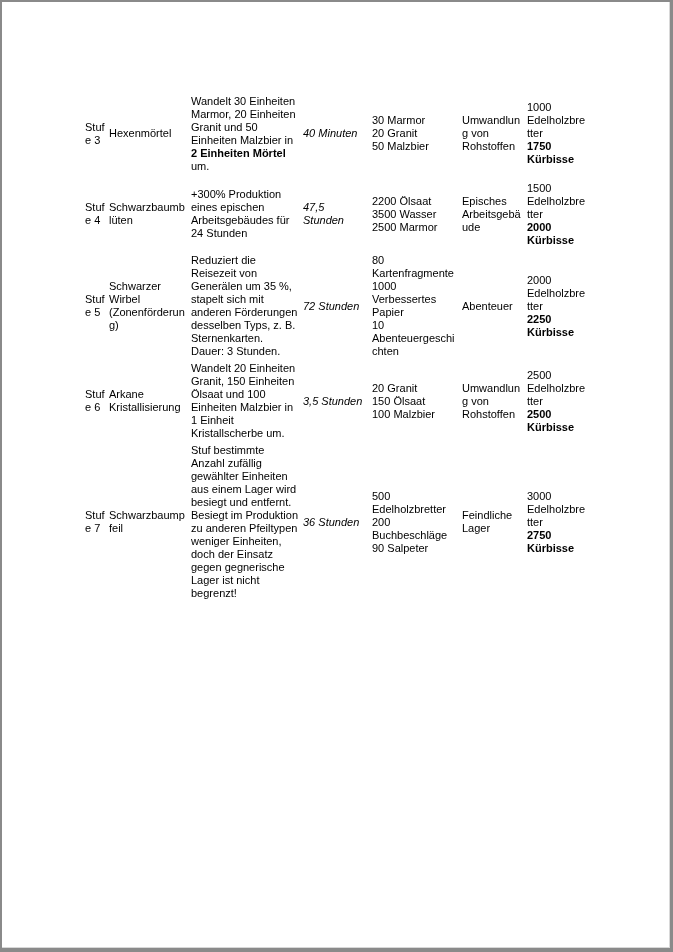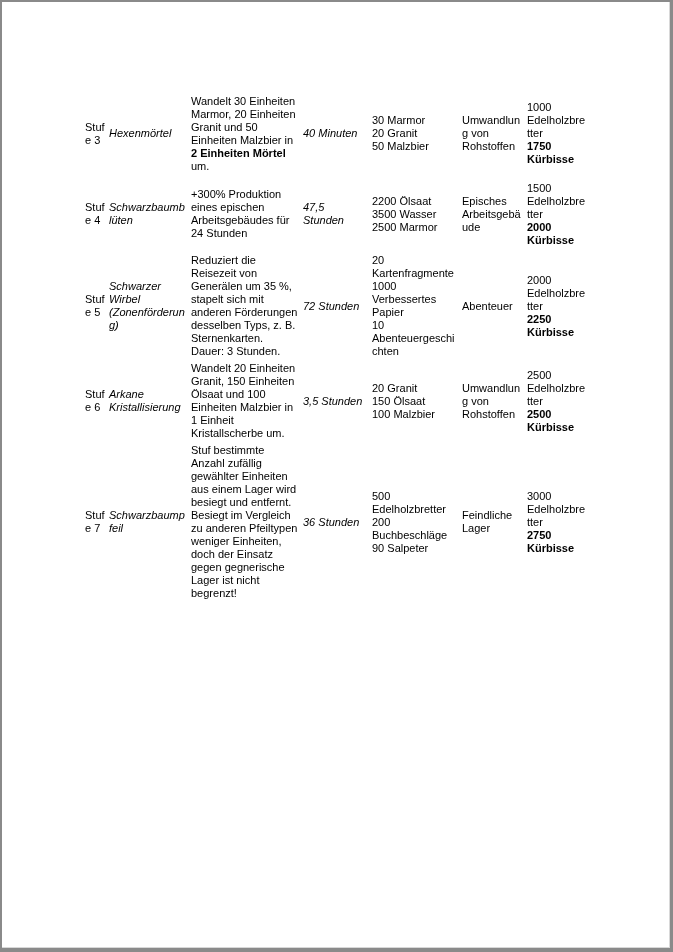--- a/index.html
+++ b/index.html
@@ -33,21 +33,21 @@
     font-size: 11px;
     line-height: 13px;
     color: #000;
   }
   table.levels td {
     vertical-align: middle;
     padding: 2px 2px 2px 2px;
     text-align: left;
   }
   td.c-stufe { width: 20px; }
-  td.c-name { width: 78px; font-style: italic; }
+  td.c-name { width: 78px; }
   td.c-desc { width: 108px; }
   td.c-time { width: 65px; font-style: italic; }
   td.c-cost { width: 86px; }
   td.c-cat { width: 61px; }
   td.c-unlock { width: 62px; }
   .line { display: block; white-space: nowrap; }
   .bold { font-weight: bold; }
   tr.r3 td { height: 81px; }
   tr.r4 td { height: 72px; }
   tr.r5 td { height: 100px; }
@@ -154,21 +154,21 @@
           <span class="line">stapelt sich mit</span>
           <span class="line">anderen Förderungen</span>
           <span class="line">desselben Typs, z. B.</span>
           <span class="line">Sternenkarten.</span>
           <span class="line">Dauer: 3 Stunden.</span>
         </td>
         <td class="c-time">
           <span class="line">72 Stunden</span>
         </td>
         <td class="c-cost">
-          <span class="line">20</span>
+          <span class="line">80</span>
           <span class="line">Kartenfragmente</span>
           <span class="line">1000</span>
           <span class="line">Verbessertes</span>
           <span class="line">Papier</span>
           <span class="line">10</span>
           <span class="line">Abenteuergeschi</span>
           <span class="line">chten</span>
         </td>
         <td class="c-cat">
           <span class="line">Abenteuer</span>
@@ -229,21 +229,21 @@
         <td class="c-name">
           <span class="line">Schwarzbaump</span>
           <span class="line">feil</span>
         </td>
         <td class="c-desc">
           <span class="line">Stuf bestimmte</span>
           <span class="line">Anzahl zufällig</span>
           <span class="line">gewählter Einheiten</span>
           <span class="line">aus einem Lager wird</span>
           <span class="line">besiegt und entfernt.</span>
-          <span class="line">Besiegt im Vergleich</span>
+          <span class="line">Besiegt im Produktion</span>
           <span class="line">zu anderen Pfeiltypen</span>
           <span class="line">weniger Einheiten,</span>
           <span class="line">doch der Einsatz</span>
           <span class="line">gegen gegnerische</span>
           <span class="line">Lager ist nicht</span>
           <span class="line">begrenzt!</span>
         </td>
         <td class="c-time">
           <span class="line">36 Stunden</span>
         </td>

